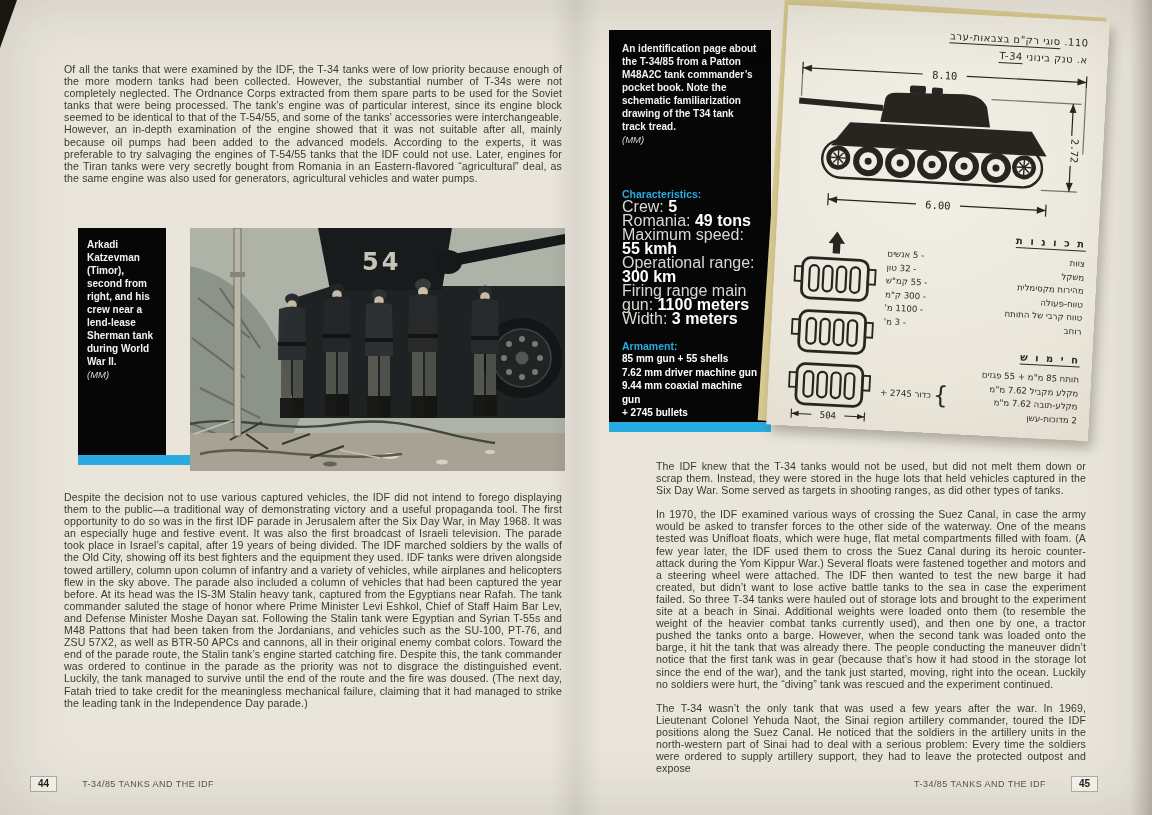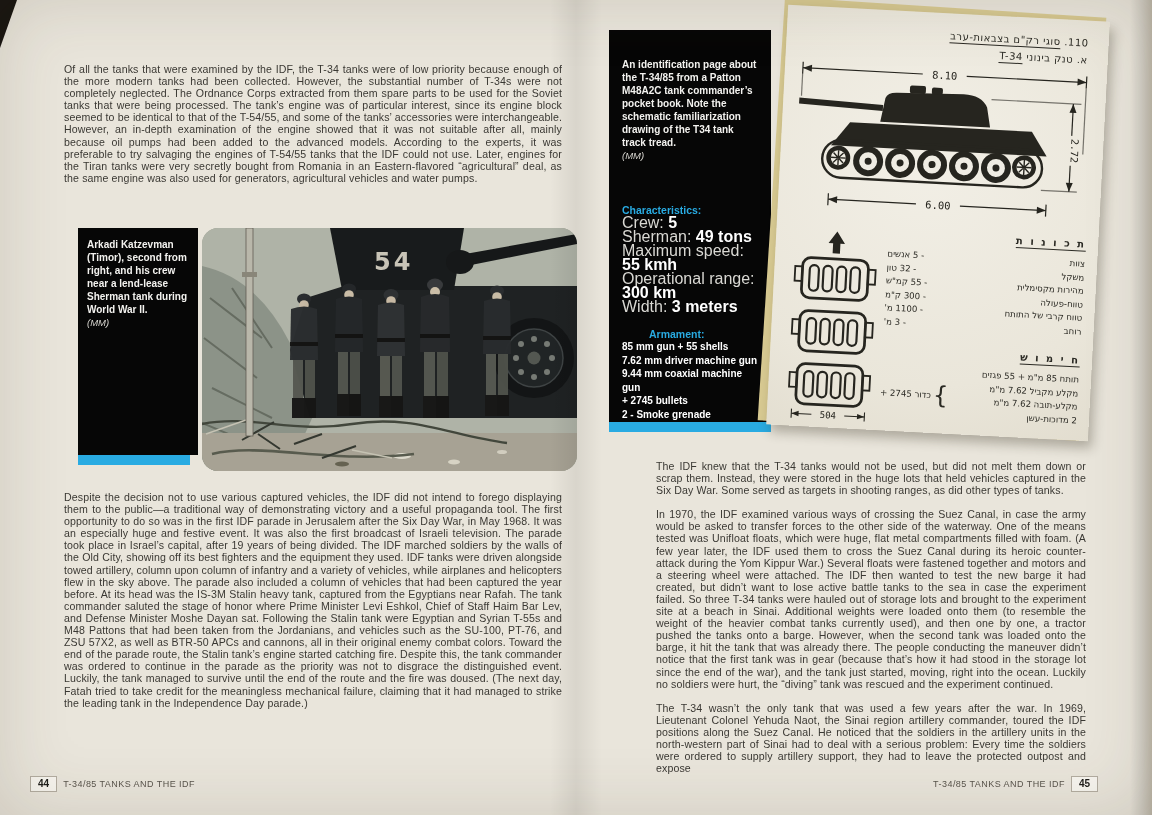--- a/index.html
+++ b/index.html
@@ -15,33 +15,33 @@
           border-top:48px solid #16130f;border-right:17px solid transparent;}
   
   .para{position:absolute;font-size:10.6px;line-height:12.1px;letter-spacing:.12px;
         text-align:justify;color:#3a3833;}
   .p-left1{left:64px;top:63px;width:498px;}
   .p-left2{left:64px;top:491px;width:498px;}
   .right-col{position:absolute;left:656px;top:460px;width:441px;}
   .right-col .rpara{font-size:10.6px;line-height:12.1px;letter-spacing:.12px;
         text-align:justify;color:#3a3833;margin:0 11px 12px 0;}
   
-  .caption-box{position:absolute;left:78px;top:228px;width:120px;height:227px;background:#060606;
+  .caption-box{position:absolute;left:78px;top:228px;width:88px;height:227px;background:#060606;
         padding:10px 9px;box-sizing:border-box;color:#f3f2ef;}
   .caption-box .cap-text{font-size:10px;line-height:13px;font-weight:bold;}
   .caption-box .cap-credit{font-size:9.5px;line-height:13px;font-style:italic;color:#d8d6d0;}
   .cyan-bar-left{position:absolute;left:78px;top:455px;width:112px;height:10px;background:#29abe2;}
-  .photo{position:absolute;left:202px;top:228px;width:375px;height:243px;background:#9ea294;overflow:hidden;border-radius:16px;}
+  .photo{position:absolute;left:190px;top:228px;width:375px;height:243px;background:#9ea294;overflow:hidden;}
   
   .sidebar{position:absolute;left:609px;top:30px;width:162px;height:392px;background:#060606;
-        padding:28px 13px;box-sizing:border-box;overflow:hidden;}
+        padding:12px 13px;box-sizing:border-box;overflow:hidden;}
   .sb-cap{font-size:10px;line-height:13px;font-weight:bold;color:#f3f2ef;}
   .sb-credit{font-size:9.5px;line-height:13px;font-style:italic;color:#d8d6d0;}
   .sb-head{margin-top:42px;font-size:10.5px;font-weight:bold;color:#29abe2;}
-  .sb-head2{margin-top:14px;font-size:10.5px;font-weight:bold;color:#29abe2;margin-left:27px;}
+  .sb-head2{margin-top:14px;font-size:10.5px;font-weight:bold;color:#29abe2;}
   .sb-row{font-size:16px;line-height:14px;color:#d9d8d3;}
   .sb-row b{color:#ffffff;}
   .sb-arm{font-size:10px;line-height:13.5px;font-weight:bold;color:#ffffff;}
   .cyan-bar-right{position:absolute;left:609px;top:422px;width:162px;height:10px;background:#29abe2;}
   
   .scan-under{position:absolute;left:771px;top:7px;width:322px;height:424px;background:#d8ca92;
         transform:rotate(3.7deg);}
   .scan{position:absolute;left:777px;top:13px;width:322px;height:420px;
         background:radial-gradient(circle at 45% 35%, #f2efe6 0%, #eae6da 70%, #e2ddcf 100%);
         transform:rotate(3deg);box-shadow:4px 7px 12px rgba(40,32,16,.30);
@@ -57,21 +57,21 @@
   .heb-row .hl{white-space:nowrap;}
   .heb-row .hv{white-space:nowrap;}
   .heb-arm{margin-top:10px;}
   .heb-arm-line{font-size:8.6px;line-height:13.5px;}
   .heb-arm-group{position:relative;padding-left:84px;}
   .heb-arm-annot{position:absolute;left:0;top:3px;direction:ltr;font-size:8.6px;
         display:flex;align-items:center;gap:2px;}
   .heb-arm-annot .brace{font-size:24px;font-weight:400;line-height:1;}
   .scan-track{position:absolute;left:16px;top:222px;}
   
-  .footer{position:absolute;top:776px;display:flex;align-items:center;gap:6px;}
+  .footer{position:absolute;top:776px;display:flex;align-items:center;gap:25px;}
   .footer-left{left:30px;}
   .footer-right{left:576px;width:548px;justify-content:flex-end;padding-right:26px;box-sizing:border-box;}
   .pnum{border:1px solid #b3ada1;background:#f7f5ef;padding:1px 7px;font-size:10px;
         font-weight:bold;color:#1d1c18;line-height:12px;}
   .ftitle{font-size:9px;font-weight:normal;letter-spacing:.45px;color:#58544b;}
 </style>
 </head>
 <body>
 
 <div class="spread">
@@ -194,23 +194,24 @@
   <div class="footer footer-left">
     <span class="pnum">44</span>
     <span class="ftitle">T-34/85 TANKS AND THE IDF</span>
   </div>
 
   <div class="sidebar">
     <div class="sb-cap">An identification page about the T-34/85 from a Patton M48A2C tank commander’s pocket book. Note the schematic familiarization drawing of the T34 tank track tread.</div>
     <div class="sb-credit">(MM)</div>
     <div class="sb-head">Characteristics:</div>
     <div class="sb-row"><span>Crew:</span> <b>5</b></div>
-    <div class="sb-row"><span>Sherman:</span> <b>49 tons</b></div>
+    <div class="sb-row"><span>Romania:</span> <b>49 tons</b></div>
     <div class="sb-row"><span>Maximum speed:</span> <b>55 kmh</b></div>
     <div class="sb-row"><span>Operational range:</span> <b>300 km</b></div>
+    <div class="sb-row"><span>Firing range main gun:</span> <b>1100 meters</b></div>
     <div class="sb-row"><span>Width:</span> <b>3 meters</b></div>
     <div class="sb-head2">Armament:</div>
     <div class="sb-arm">85 mm gun + 55 shells</div>
     <div class="sb-arm">7.62 mm driver machine gun</div>
     <div class="sb-arm">9.44 mm coaxial machine gun</div>
     <div class="sb-arm">+ 2745 bullets</div>
     <div class="sb-arm">2 - Smoke grenade launchers</div>
   </div>
   <div class="cyan-bar-right"></div>
 

